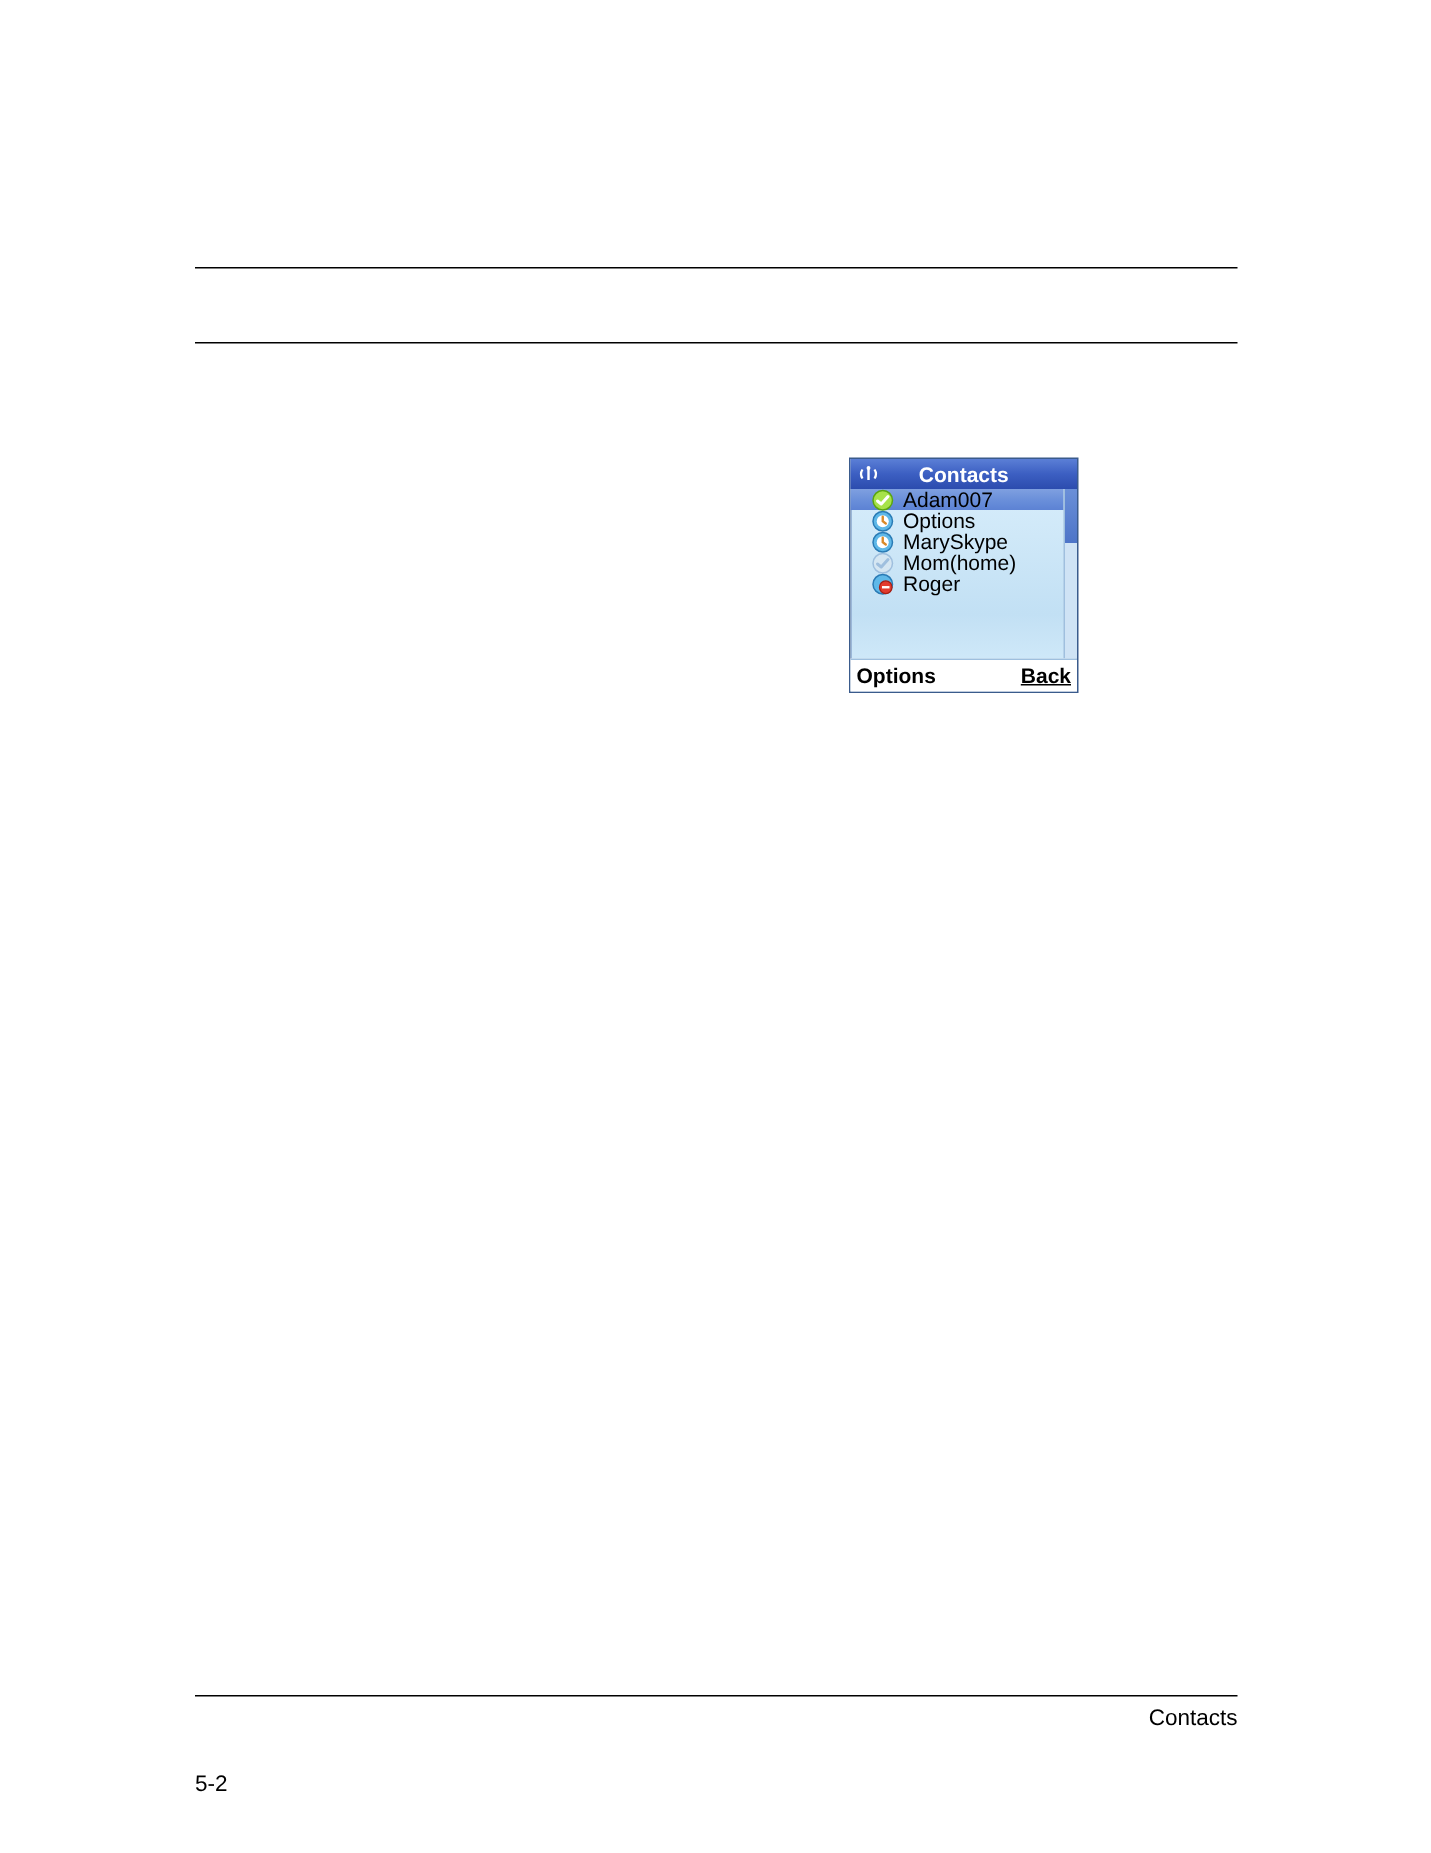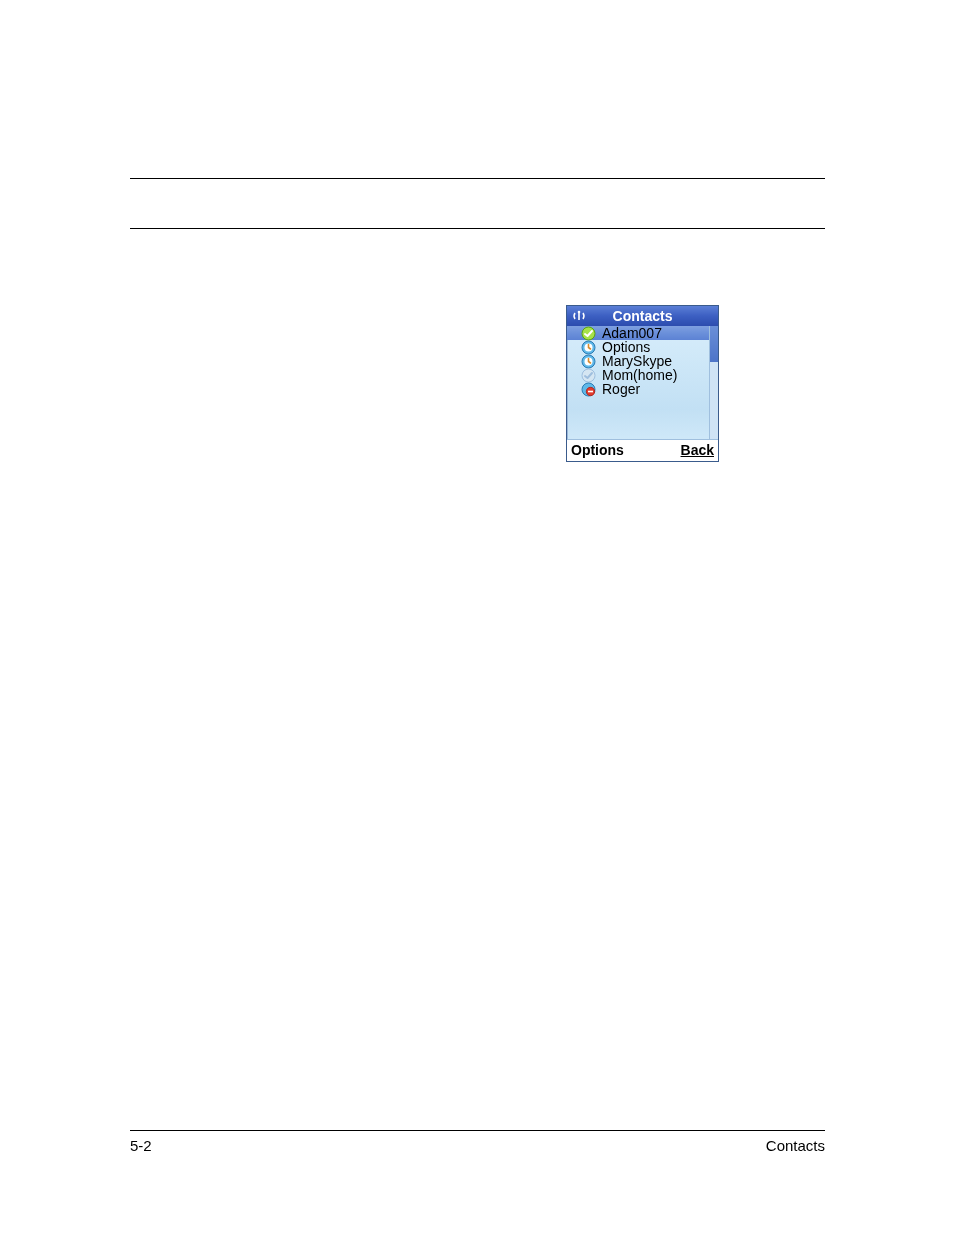--- a/index.html
+++ b/index.html
@@ -2,21 +2,21 @@
 <html><head>
 <meta charset="utf-8">
 <style>
   html,body{margin:0;padding:0;background:#fff;}
   .page{width:954px;height:1235px;position:relative;font-family:Arial,Helvetica,sans-serif;border-radius:32px;}
   .rule{position:absolute;left:130px;width:695px;border-top:1px solid #000;}
   .rule.r1{top:178px;}
   .rule.r2{top:228px;}
   .footer-rule{top:1130px;}
   .footer{position:absolute;left:130px;width:695px;top:1137px;font-size:15px;color:#000;}
-  .footer-left{position:absolute;left:0;}
+  .footer-left{position:absolute;left:0;margin-top:44px;}
   .footer-right{position:absolute;right:0;}
 
   
   .device{
     position:absolute;
     left:566px; top:305px;
     width:151px; height:155px;
     border:1px solid #3a5b8c;
     background:linear-gradient(#dbeffd,#cfe8f8,#c2e0f4,#d8eefc);
     box-shadow:0 0 0 1px #9bb7d8 inset;

